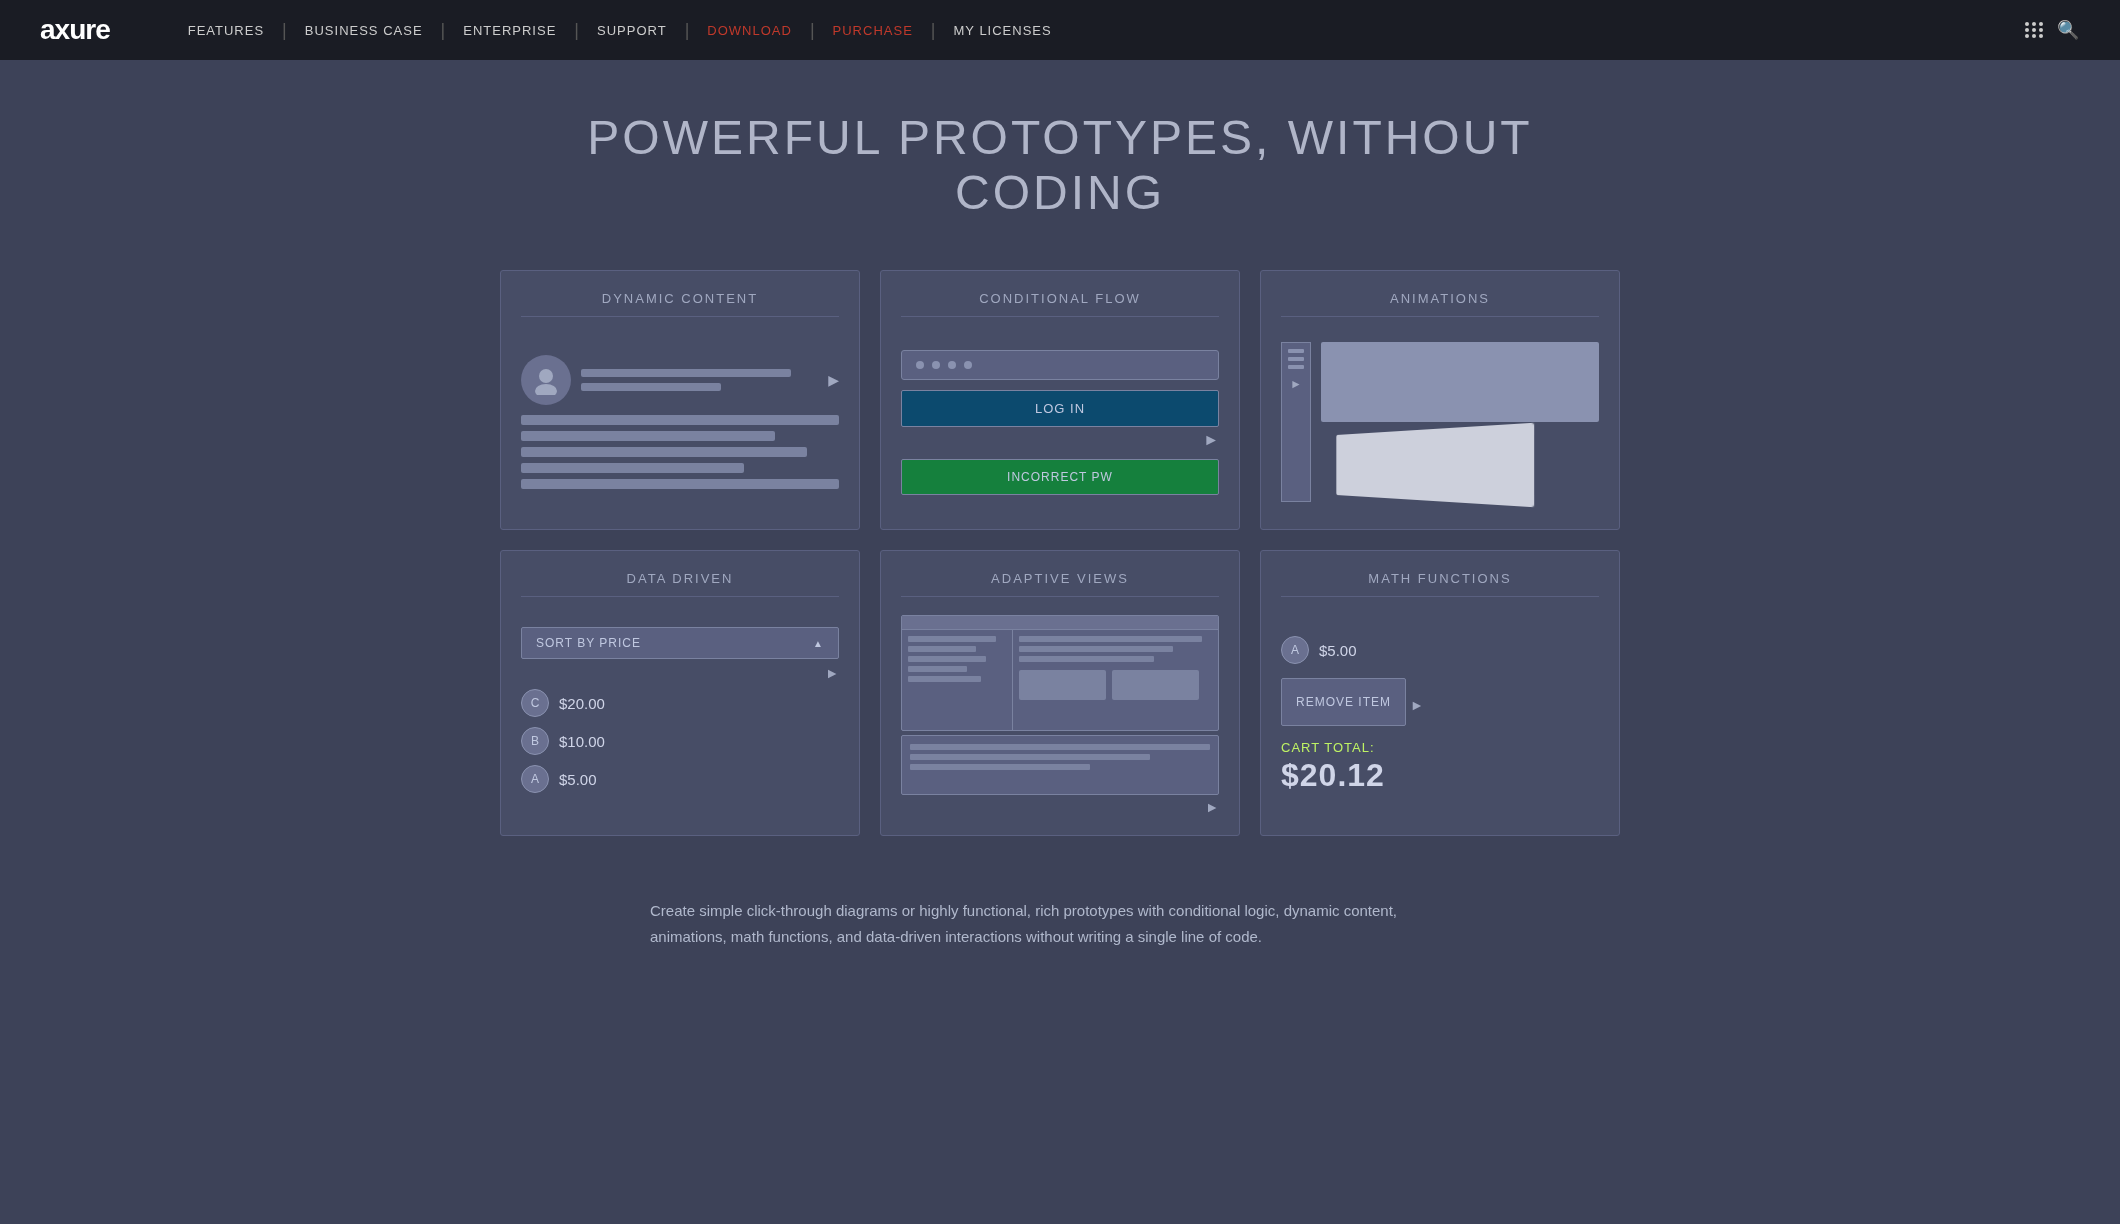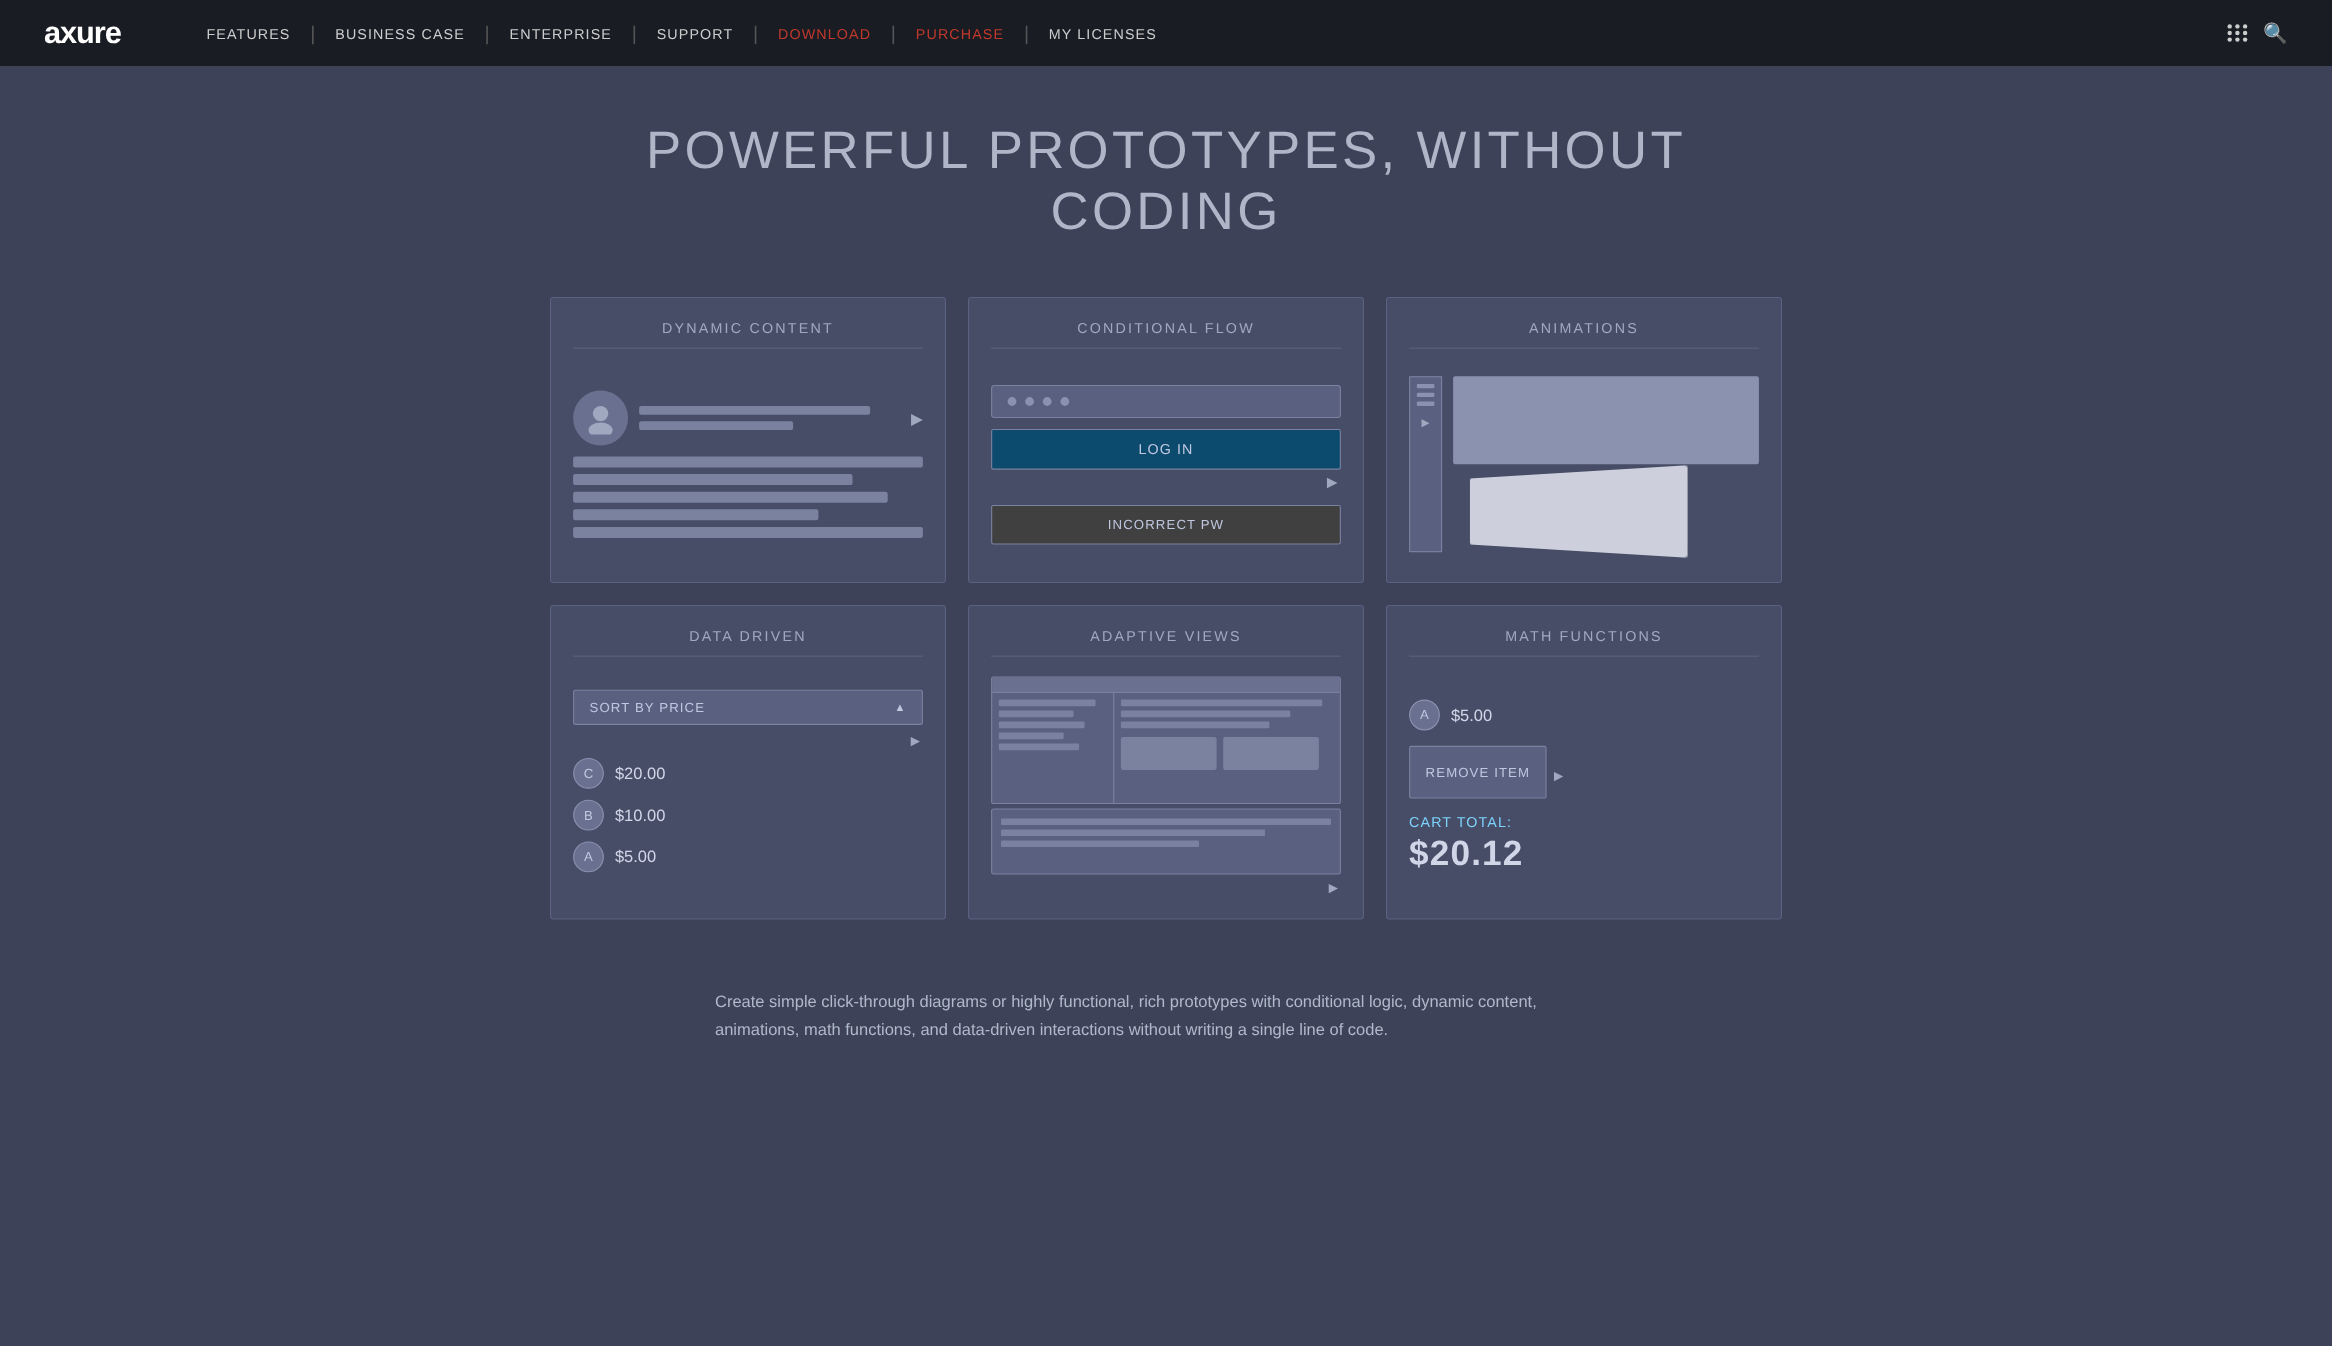--- a/index.html
+++ b/index.html
@@ -198,21 +198,21 @@
       border-radius: 2px;
       color: #c0c8e0;
       font-size: 13px;
       letter-spacing: 1px;
       padding: 10px;
       text-align: center;
       text-transform: uppercase;
       cursor: default;
     }
     .cf-error {
-      background: #404040;
+      background: #15803d;
       border: 1px solid #7a82a0;
       border-radius: 2px;
       color: #c0c8e0;
       font-size: 12px;
       letter-spacing: 1px;
       padding: 10px;
       text-align: center;
       text-transform: uppercase;
     }
     .cf-cursor-area {
@@ -419,21 +419,21 @@
       margin-bottom: 6px;
       display: inline-block;
     }
     .mf-cursor {
       font-size: 14px;
       color: #a0a8c0;
       margin-left: 4px;
     }
     .mf-cart-total-label {
       font-size: 13px;
-      color: #7dd3fc;
+      color: #bef264;
       text-transform: uppercase;
       letter-spacing: 1px;
       margin-top: 8px;
       margin-bottom: 2px;
     }
     .mf-cart-total-amount {
       font-size: 32px;
       color: #d0d5e8;
       font-weight: bold;
       letter-spacing: 1px;

